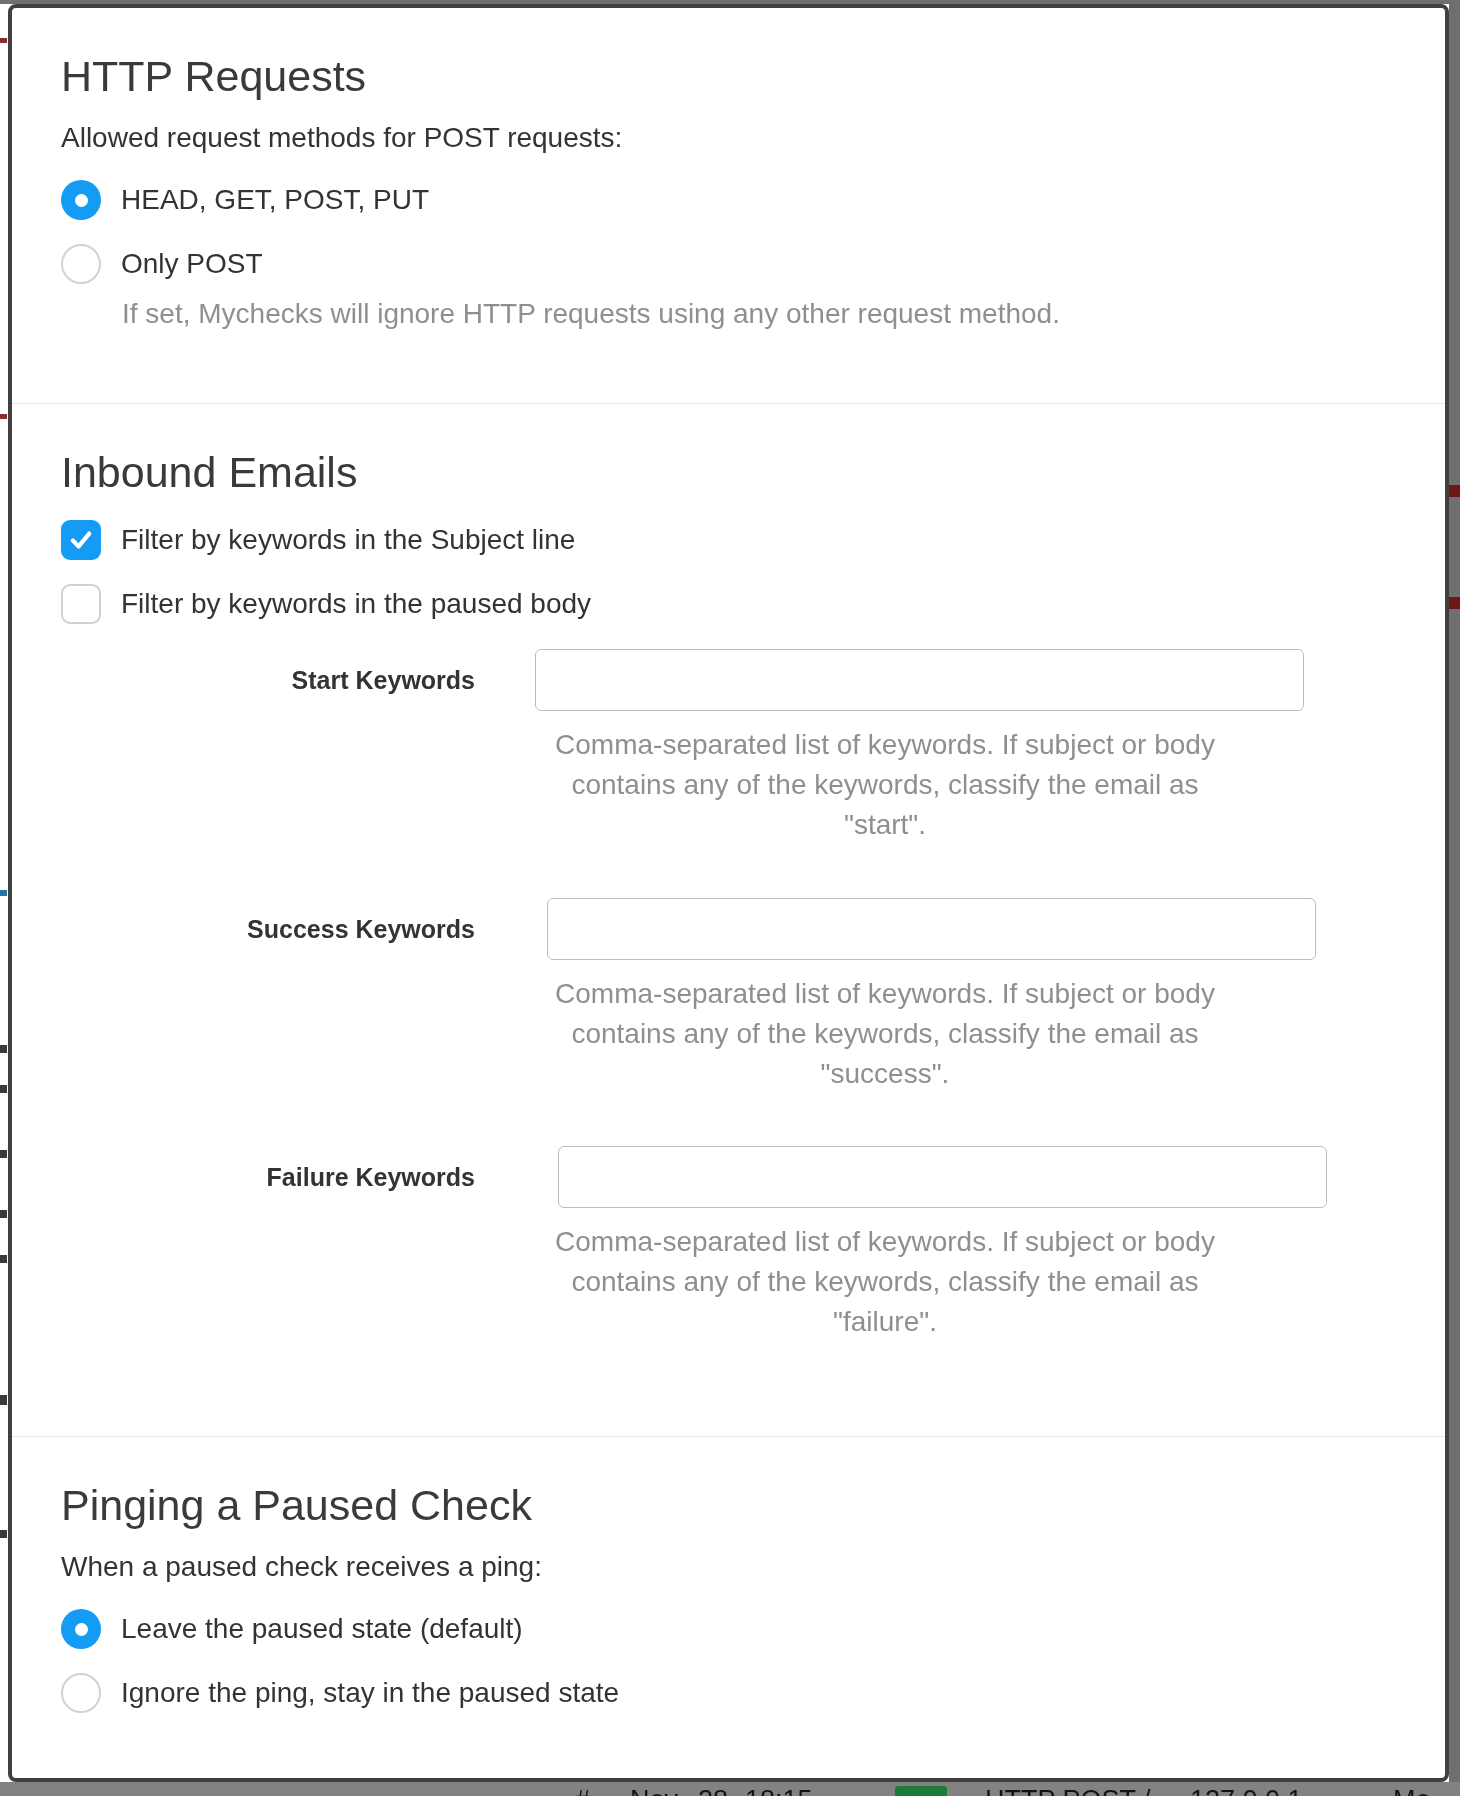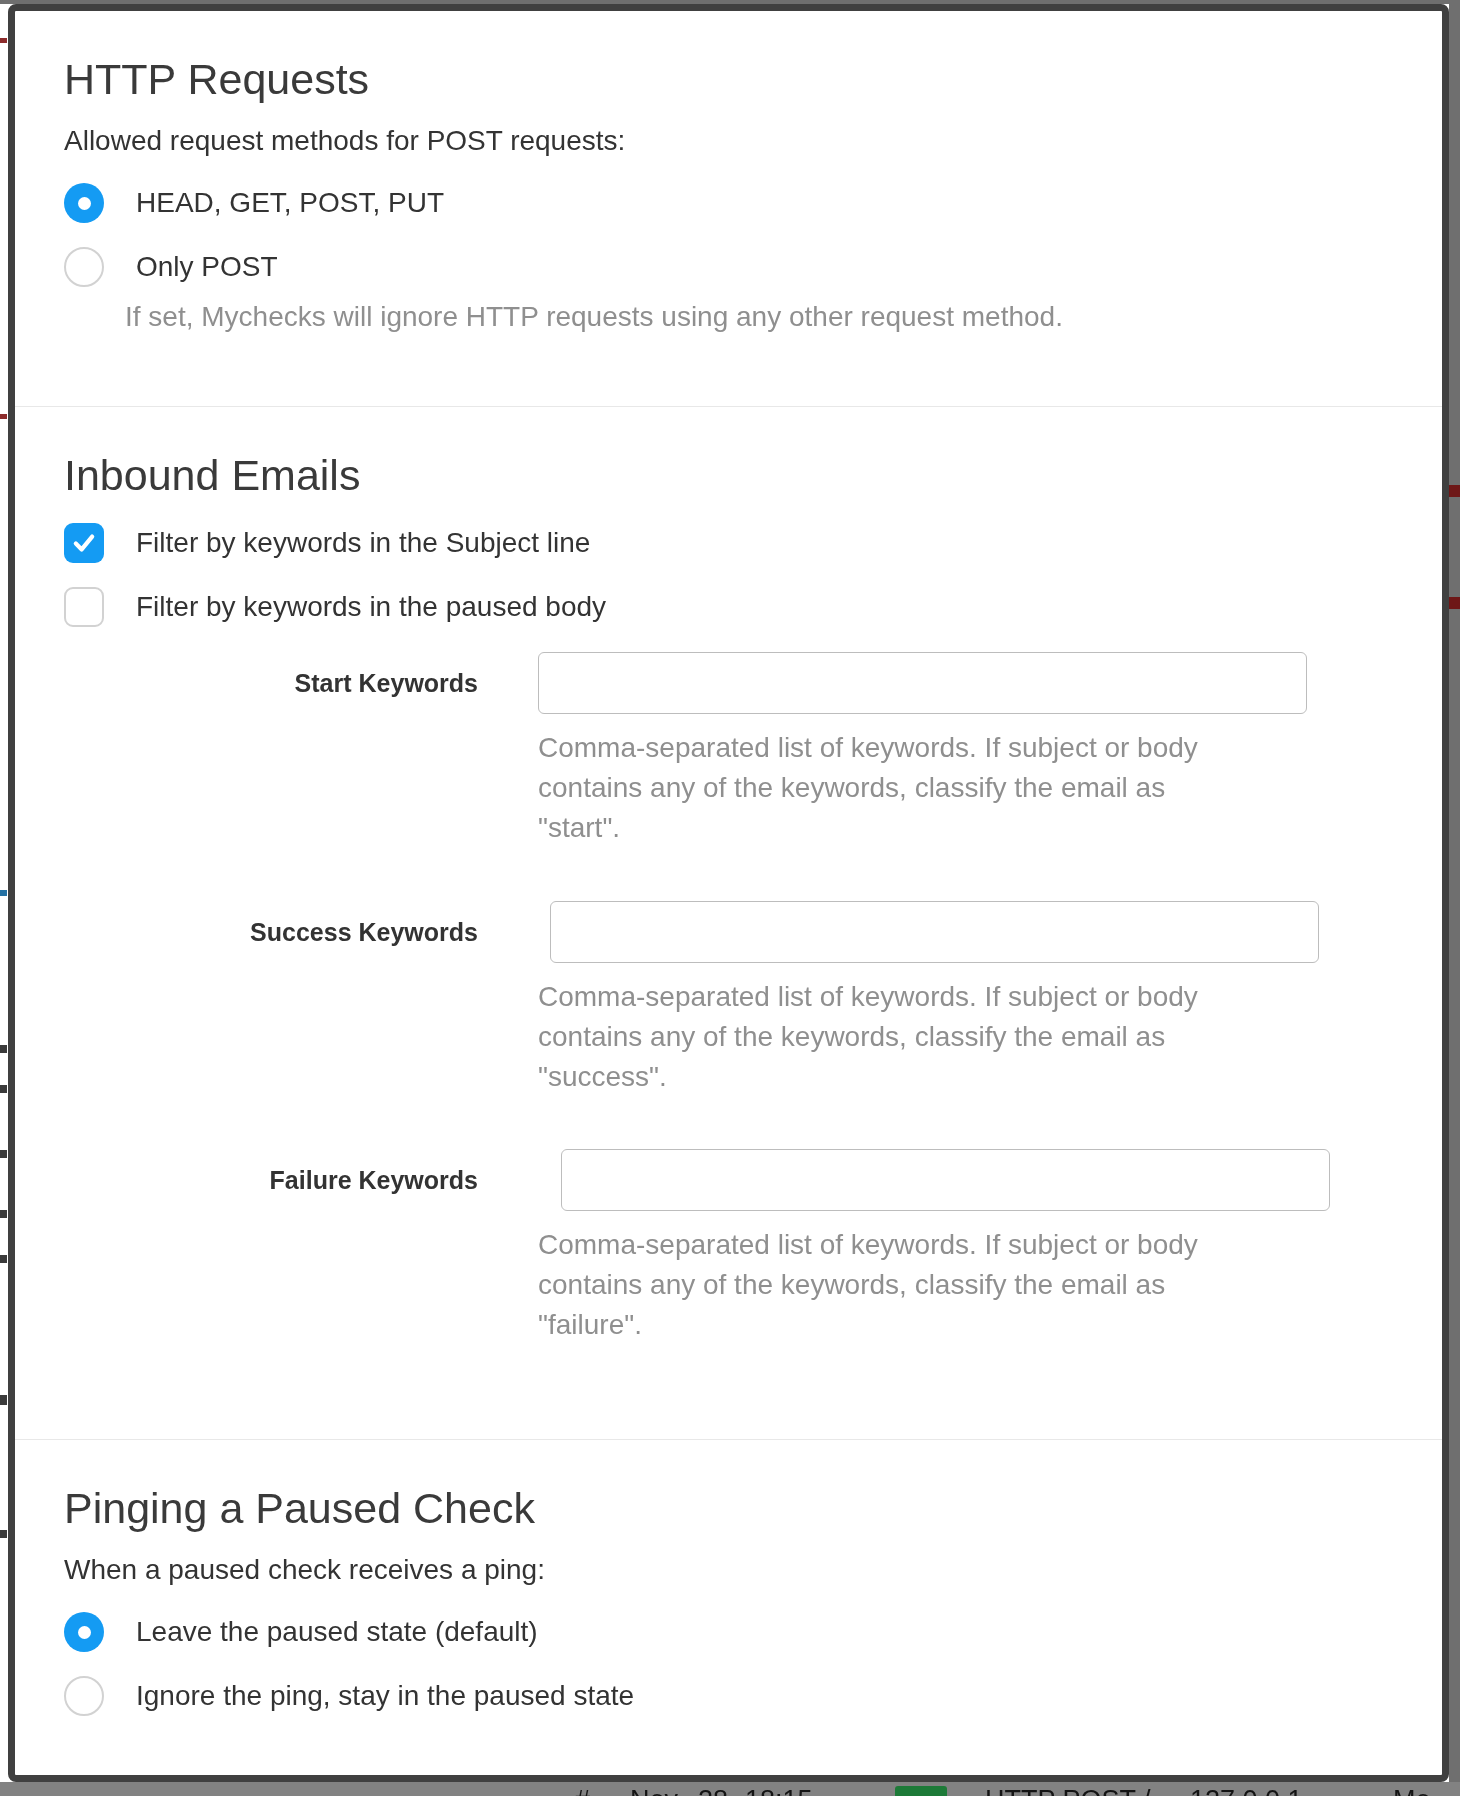--- a/index.html
+++ b/index.html
@@ -21,34 +21,34 @@
     position:absolute;top:3px;font-size:27px;color:#141414;white-space:nowrap;
   }
   .backdrop-bottom .badge-frag{
     position:absolute;top:4px;height:12px;width:52px;background:#1d7a38;border-radius:3px 3px 0 0;
   }
   .left-sliver{position:absolute;left:0;top:4px;width:8px;height:1778px;background:#ffffff;}
   .left-sliver .mark{position:absolute;left:0;width:7px;}
   
   .modal{
     position:absolute;left:8px;top:4px;width:1441px;height:1778px;
-    background:#ffffff;border:7px solid #404040;border-radius:8px;
+    background:#ffffff;border:4px solid #404040;border-radius:8px;
     box-sizing:border-box;z-index:2;color:#333333;
   }
   .section{padding:44px 49px 0;border-bottom:1px solid #e8e8e8;box-sizing:border-box;}
   .section.s1{padding-bottom:69px;}
   .section.s2{padding-bottom:94px;}
   .section.s3{padding-bottom:74px;}
   h2{
     margin:0;font-size:43px;font-weight:400;color:#3a3a3a;
     line-height:48px;letter-spacing:0;
   }
   .section-desc{margin:20px 0 0;font-size:28px;line-height:36px;color:#333333;}
   
-  .opt-row{display:flex;align-items:center;gap:32px;margin-top:24px;height:40px;cursor:default;}
+  .opt-row{display:flex;align-items:center;gap:20px;margin-top:24px;height:40px;cursor:default;}
   .opt-label{font-size:28px;color:#333333;line-height:40px;}
   .radio{
     width:40px;height:40px;border-radius:50%;box-sizing:border-box;flex:0 0 auto;
     background:#ffffff;border:2px solid #d2d2d2;position:relative;
   }
   .radio.on{background:#149bf3;border:none;}
   .radio.on::after{
     content:"";position:absolute;left:50%;top:50%;width:13px;height:13px;margin:-6.5px 0 0 -6.5px;
     border-radius:50%;background:#ffffff;
   }
@@ -65,21 +65,21 @@
   .form-group{display:flex;align-items:center;}
   .fg-label{
     width:414px;text-align:right;font-size:25px;font-weight:700;color:#333333;flex:0 0 auto;
   }
   .fg-input{
     margin-left:60px;width:769px;height:62px;box-sizing:border-box;flex:0 0 auto;
     border:1px solid #bdbdbd;border-radius:6px;background:#ffffff;
     font-size:28px;padding:0 16px;color:#333;font-family:inherit;outline:none;
   }
   .fg-help{
-    margin:14px 0 0 474px;width:700px;font-size:28px;line-height:40px;color:#8f8f8f;
+    margin:14px 0 0 474px;width:700px;font-size:28px;line-height:40px;color:#8f8f8f;text-align:center;
   }
   .mt25{margin-top:25px;} .mt53{margin-top:53px;gap:12px;} .mt52{margin-top:52px;gap:23px;}
   
   .footer{
     padding:33px 22px 20px;display:flex;justify-content:flex-end;gap:19px;box-sizing:border-box;
   }
 </style>
 </head>
 <body>
 

